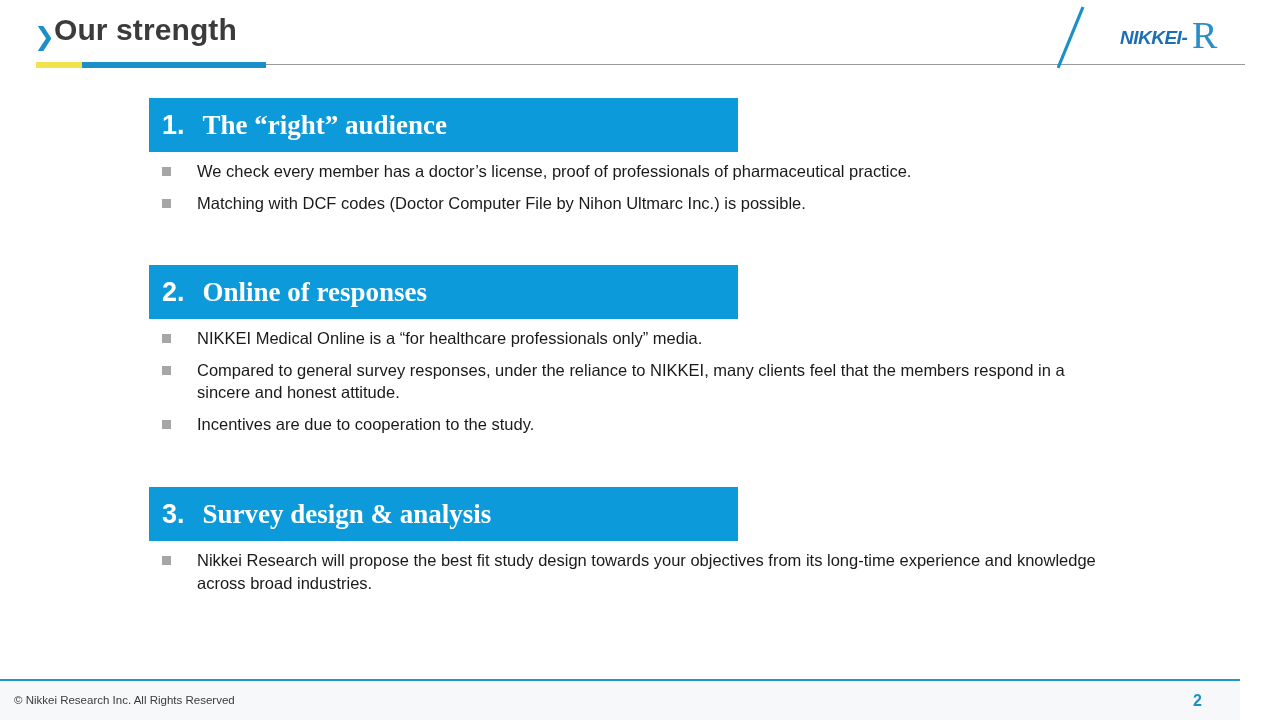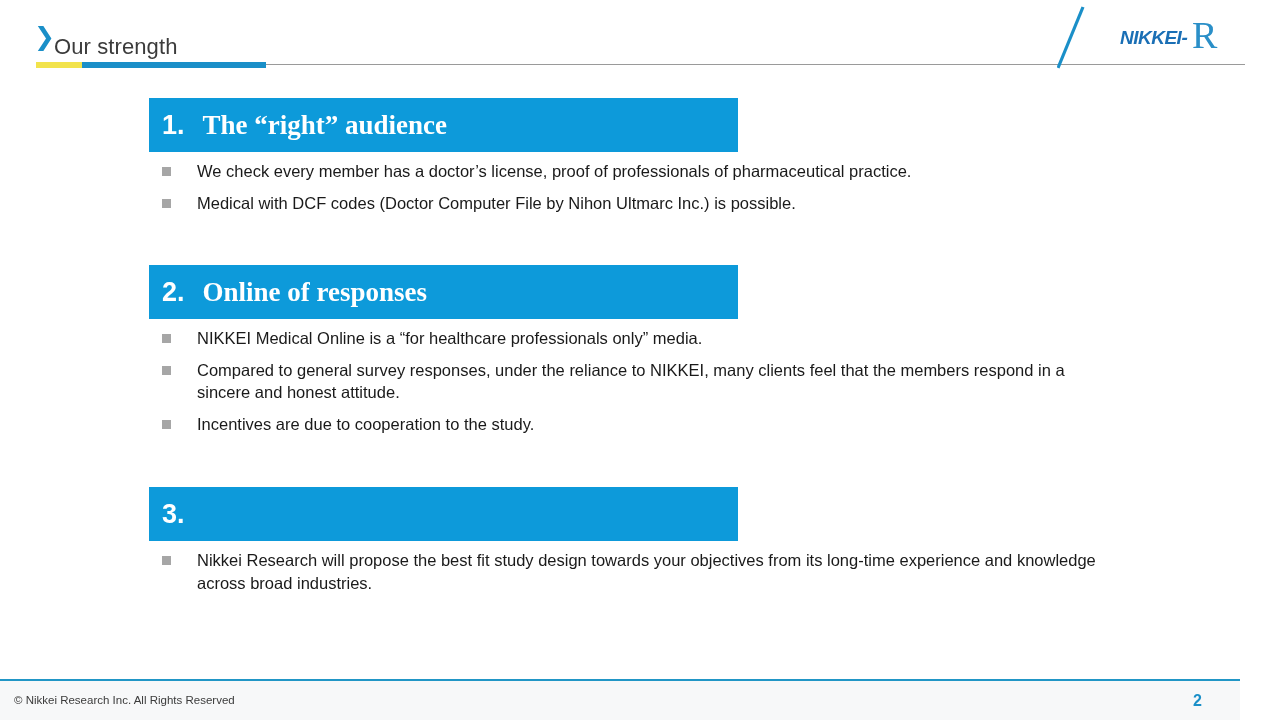--- a/index.html
+++ b/index.html
@@ -40,25 +40,25 @@
     height: 26px;
     color: #1a8fc8;
     font-size: 25px;
     line-height: 26px;
     font-weight: bold;
     font-family: "DejaVu Sans", sans-serif;
   }
   .slide-title {
     position: absolute;
     left: 54px;
-    top: 29px;
-    font-size: 22px;
+    top: 12px;
+    font-size: 30px;
     line-height: 36px;
     color: #3b3b3b;
-    font-weight: normal;
+    font-weight: bold;
     letter-spacing: 0.1px;
     white-space: nowrap;
   }
   .rule-yellow {
     position: absolute;
     left: 36px;
     top: 62px;
     width: 47px;
     height: 6px;
     background: #f2e34c;
@@ -248,21 +248,21 @@
           <span class="section-heading">The “right” audience</span>
         </div>
       </div>
       <div class="bullets">
         <div class="bullet">
           <span class="bullet-marker"></span>
           <span class="bullet-text">We check every member has a doctor’s license, proof of professionals of pharmaceutical practice.</span>
         </div>
         <div class="bullet">
           <span class="bullet-marker"></span>
-          <span class="bullet-text">Medical with DCF codes (Doctor Computer File by Nihon Ultmarc Inc.) is possible.</span>
+          <span class="bullet-text">Matching with DCF codes (Doctor Computer File by Nihon Ultmarc Inc.) is possible.</span>
         </div>
       </div>
     </div>
 
     <div class="section sec-2">
       <div class="section-bar">
         <div class="section-bar-inner">
           <span class="section-num">2.</span>
           <span class="section-heading">Online of responses</span>
         </div>
@@ -280,20 +280,21 @@
           <span class="bullet-marker"></span>
           <span class="bullet-text">Incentives are due to cooperation to the study.</span>
         </div>
       </div>
     </div>
 
     <div class="section sec-3">
       <div class="section-bar">
         <div class="section-bar-inner">
           <span class="section-num">3.</span>
+          <span class="section-heading">Survey design &amp; analysis</span>
         </div>
       </div>
       <div class="bullets">
         <div class="bullet">
           <span class="bullet-marker"></span>
           <span class="bullet-text">Nikkei Research will propose the best fit study design towards your objectives from its long-time experience and knowledge across broad industries.</span>
         </div>
       </div>
     </div>
 

